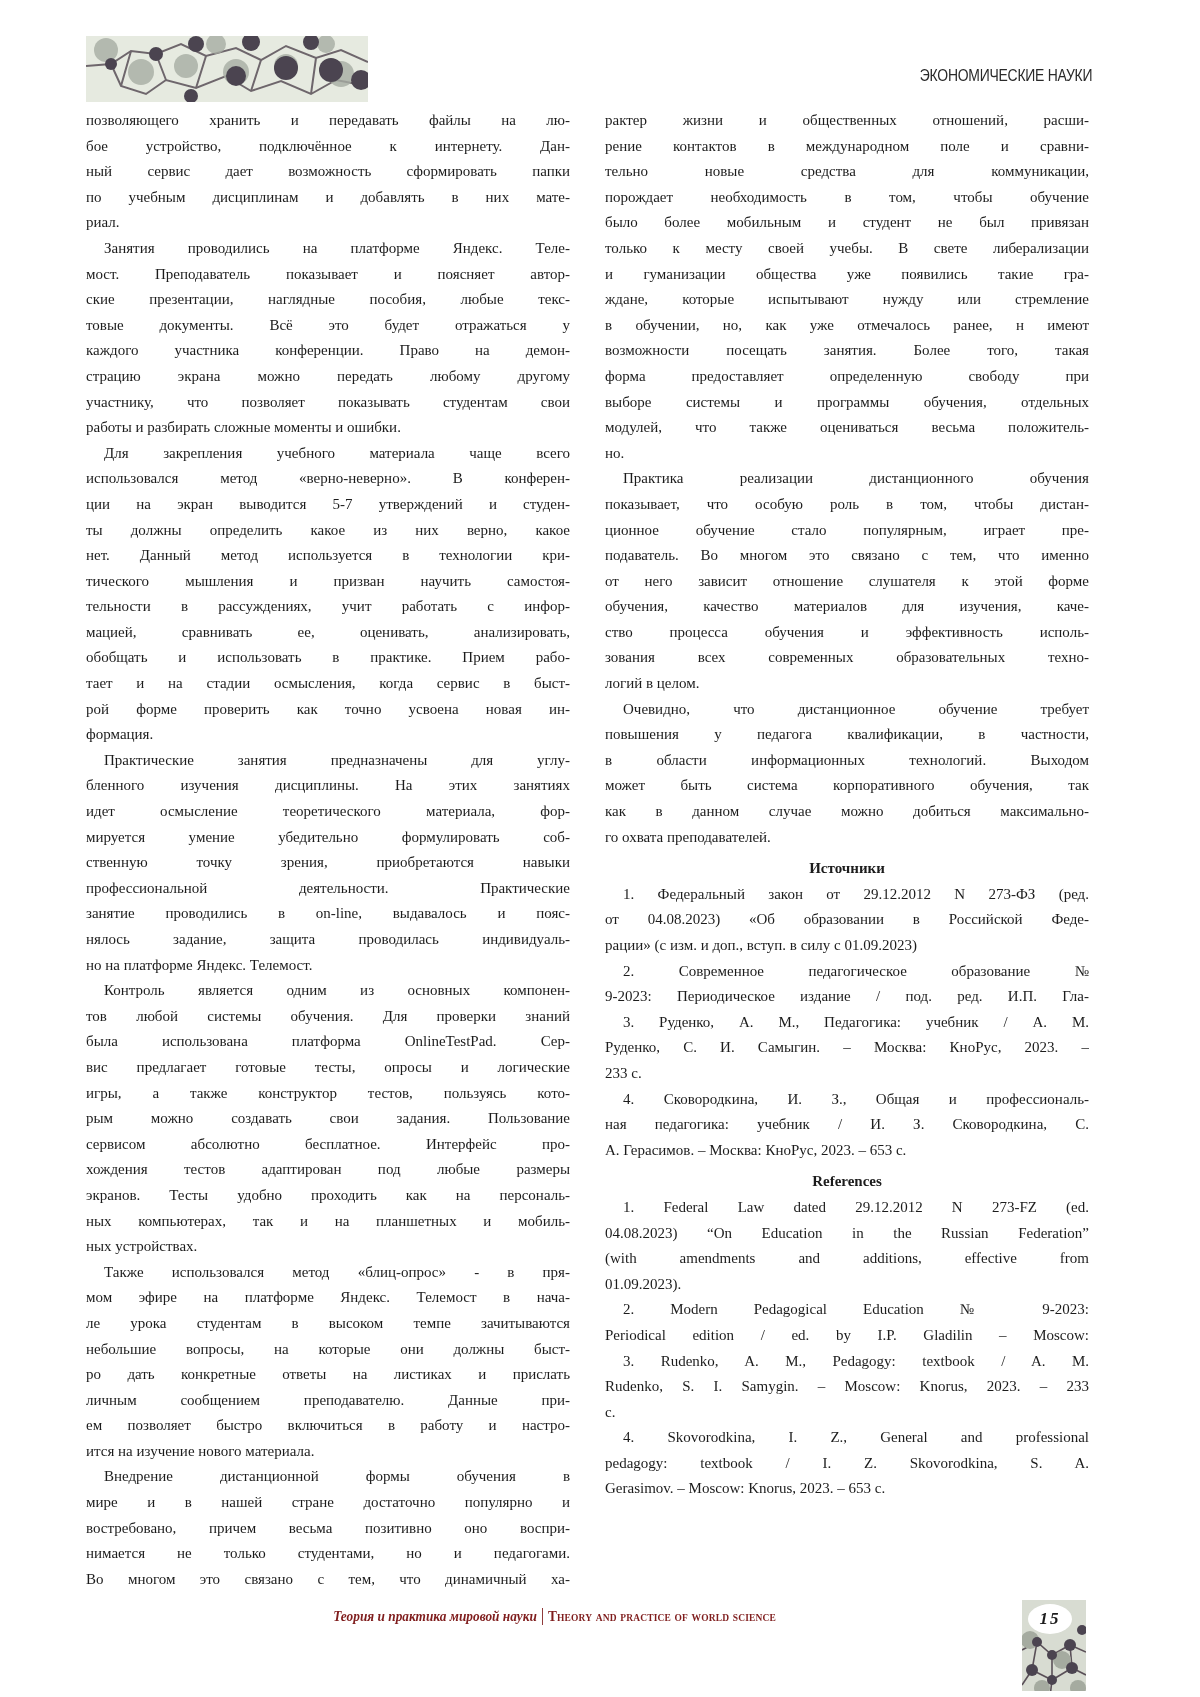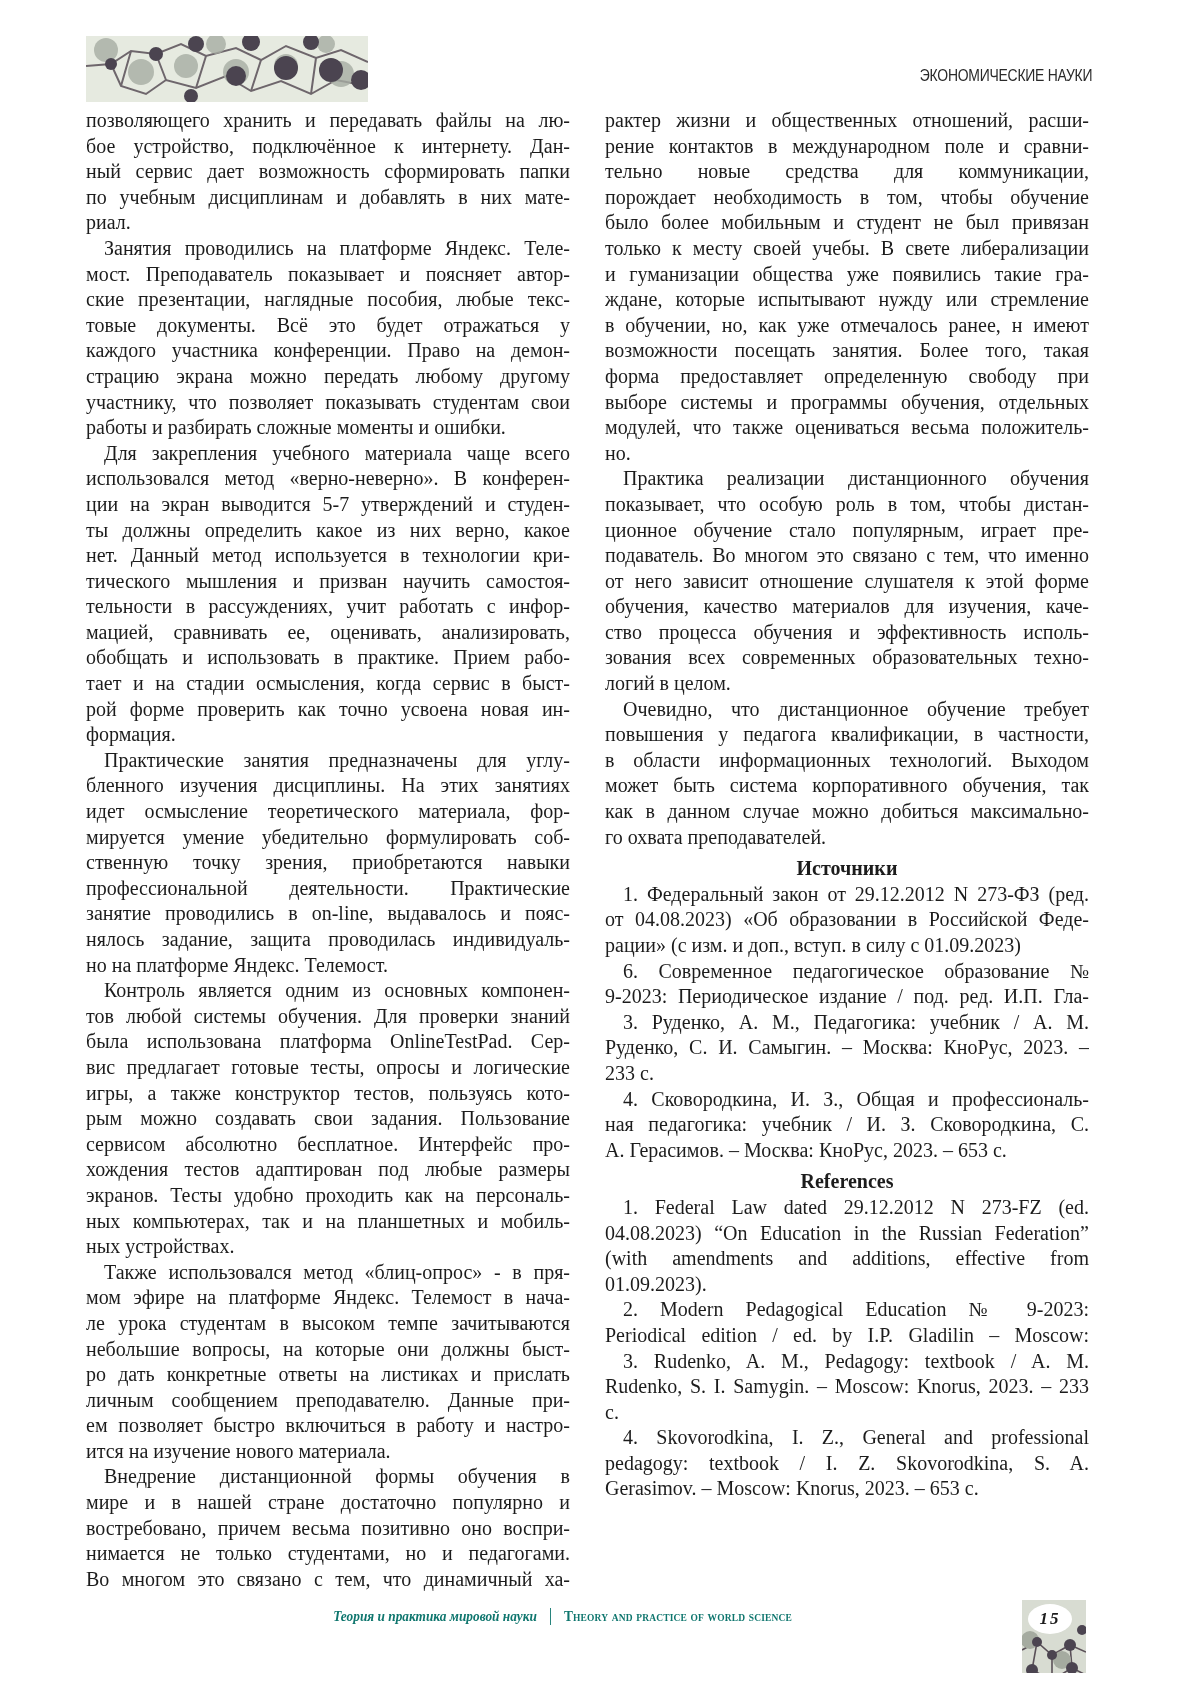--- a/index.html
+++ b/index.html
@@ -3,35 +3,35 @@
 <meta charset="utf-8">
 <style>
   html, body { margin: 0; padding: 0; background: #ffffff; }
   body { width: 1200px; height: 1697px; position: relative; overflow: hidden;
          font-family: "DejaVu Serif", "Liberation Serif", serif; color: #1c1c1c; }
   .header-image { position: absolute; left: 86px; top: 36px; width: 282px; height: 66px; overflow: hidden;
          background: #e9ece4; }
   .section-label { position: absolute; right: 108px; top: 66px; font-family: "Liberation Sans", sans-serif;
          font-size: 17px; letter-spacing: -0.3px; transform: scaleX(0.82); transform-origin: right center;
          color: #2a2a2a; }
-  .col { position: absolute; top: 108px; width: 484px; font-family: "Liberation Serif", serif; font-size: 20px; }
+  .col { position: absolute; top: 108px; width: 484px; font-family: "Liberation Serif", serif; font-size: 15px; }
   .col.left { left: 86px; }
   .col.right { left: 605px; }
   .line { height: 25.6px; line-height: 25.6px; white-space: nowrap; text-align: justify; text-align-last: justify;
           overflow: hidden; }
   .line.last { text-align-last: left; }
   .line.indent { padding-left: 18px; }
   .line.center { text-align: center; text-align-last: center; font-weight: bold; }
   .gap { height: 6px; }
   .footer { position: absolute; top: 1605px; left: 300px; font-family: "Liberation Serif", serif; font-size: 15.5px;
-          display: flex; align-items: center; gap: 12px; color: #0f766e; }
+          display: flex; align-items: center; gap: 4px; color: #7f1d1d; }
   .footer .ru { font-style: italic; font-weight: bold; transform: scaleX(0.86); transform-origin: right center; }
   .footer .sep { font-weight: normal; font-size: 18px; }
   .footer .en { font-variant: small-caps; font-weight: bold; letter-spacing: 0.2px; transform: scaleX(0.86); transform-origin: left center; }
-  .page-tile { position: absolute; left: 1022px; top: 1600px; width: 64px; height: 73px; background: #be185d; overflow: hidden; }
+  .page-tile { position: absolute; left: 1022px; top: 1600px; width: 64px; height: 91px; background: #be185d; overflow: hidden; }
   .page-num { position: absolute; left: 6px; top: 4px; width: 44px; height: 30px; border-radius: 50%; background: #ffffff;
           font-family: "Liberation Serif", serif; font-style: italic; font-weight: bold; font-size: 17px; text-align: center; line-height: 30px; letter-spacing: 2px; }
 </style>
 </head>
 <body>
 
 <div class="header-image">
   <svg width="282" height="66" viewBox="0 0 282 66">
     <rect width="282" height="66" fill="#e6eae0"></rect>
     <g stroke="#5a5058" stroke-width="2" fill="none" opacity="0.85">
@@ -177,21 +177,21 @@
       <div class="line last">го охвата преподавателей.</div>
     </div>
     <div class="gap"></div>
     <div class="line center">Источники</div>
     <div>
       <div class="line indent">1. Федеральный закон от 29.12.2012 N 273-ФЗ (ред.</div>
       <div class="line">от 04.08.2023) «Об образовании в Российской Феде-</div>
       <div class="line last">рации» (с изм. и доп., вступ. в силу с 01.09.2023)</div>
     </div>
     <div>
-      <div class="line indent">6. Современное педагогическое образование №</div>
+      <div class="line indent">2. Современное педагогическое образование №</div>
       <div class="line">9-2023: Периодическое издание / под. ред. И.П. Гла-</div>
     </div>
     <div>
       <div class="line indent">3. Руденко, А. М., Педагогика: учебник / А. М.</div>
       <div class="line">Руденко, С. И. Самыгин. – Москва: КноРус, 2023. –</div>
       <div class="line last">233 с.</div>
     </div>
     <div>
       <div class="line indent">4. Сковородкина, И. З., Общая и профессиональ-</div>
       <div class="line">ная педагогика: учебник / И. З. Сковородкина, С.</div>

